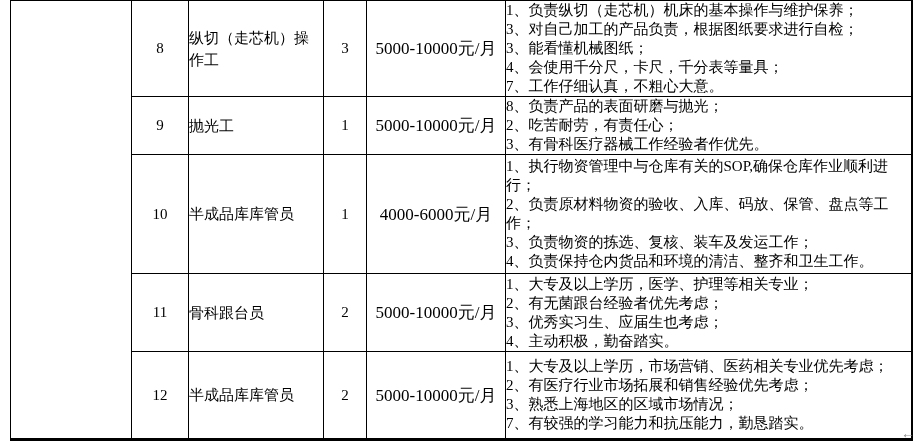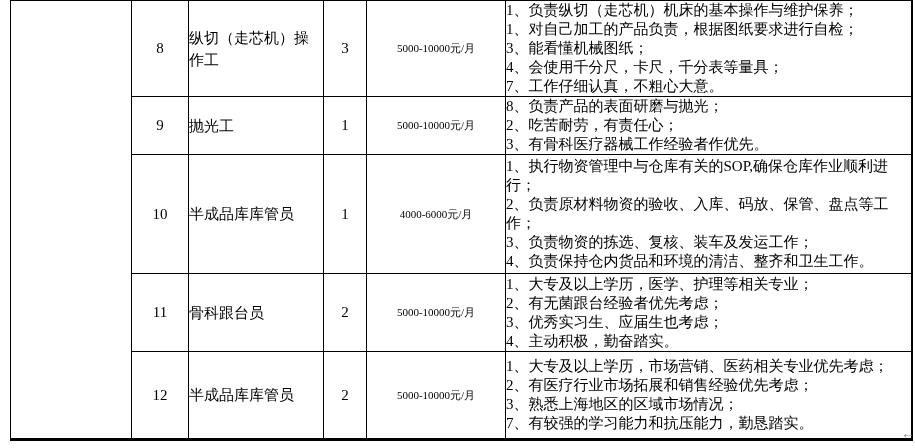--- a/index.html
+++ b/index.html
@@ -31,21 +31,21 @@
   table.job-table td {
     border: 1px solid #000;
     padding: 0;
     vertical-align: middle;
     overflow: hidden;
   }
   .c-empty  { width: 120px; }
   .c-no     { width: 56px;  text-align: center; font-size: 15px; }
   .c-title  { width: 134px; text-align: left; font-size: 15px; line-height: 22px; padding: 0 6px; }
   .c-count  { width: 42px;  text-align: center; font-size: 15px; }
-  .c-salary { width: 138px; text-align: center; font-size: 11px; }
+  .c-salary { width: 138px; text-align: center; font-size: 17px; }
   .c-req    { width: 405px; text-align: left; font-size: 15px; padding: 1px 2px 1px 4px; }
   .c-req .req-line { line-height: 19px; }
   tr.r0 { height: 95px; }
   tr.r1 { height: 58px; }
   tr.r2 { height: 119px; }
   tr.r3 { height: 78px; }
   tr.r4 { height: 88px; }
   .end-mark {
     position: absolute;
     right: 0px;
@@ -62,21 +62,21 @@
   <table class="job-table">
     <tbody>
         <tr class="r0">
       <td class="c-empty" rowspan="5"></td>
       <td class="c-no">8</td>
       <td class="c-title">纵切（走芯机）操作工</td>
       <td class="c-count">3</td>
       <td class="c-salary">5000-10000元/月</td>
       <td class="c-req">
         <div class="req-line">1、负责纵切（走芯机）机床的基本操作与维护保养；</div>
-        <div class="req-line">1、对自己加工的产品负责，根据图纸要求进行自检；</div>
+        <div class="req-line">3、对自己加工的产品负责，根据图纸要求进行自检；</div>
         <div class="req-line">3、能看懂机械图纸；</div>
         <div class="req-line">4、会使用千分尺，卡尺，千分表等量具；</div>
         <div class="req-line">7、工作仔细认真，不粗心大意。</div>
       </td>
     </tr>
     <tr class="r1">
       <td class="c-no">9</td>
       <td class="c-title">抛光工</td>
       <td class="c-count">1</td>
       <td class="c-salary">5000-10000元/月</td>

